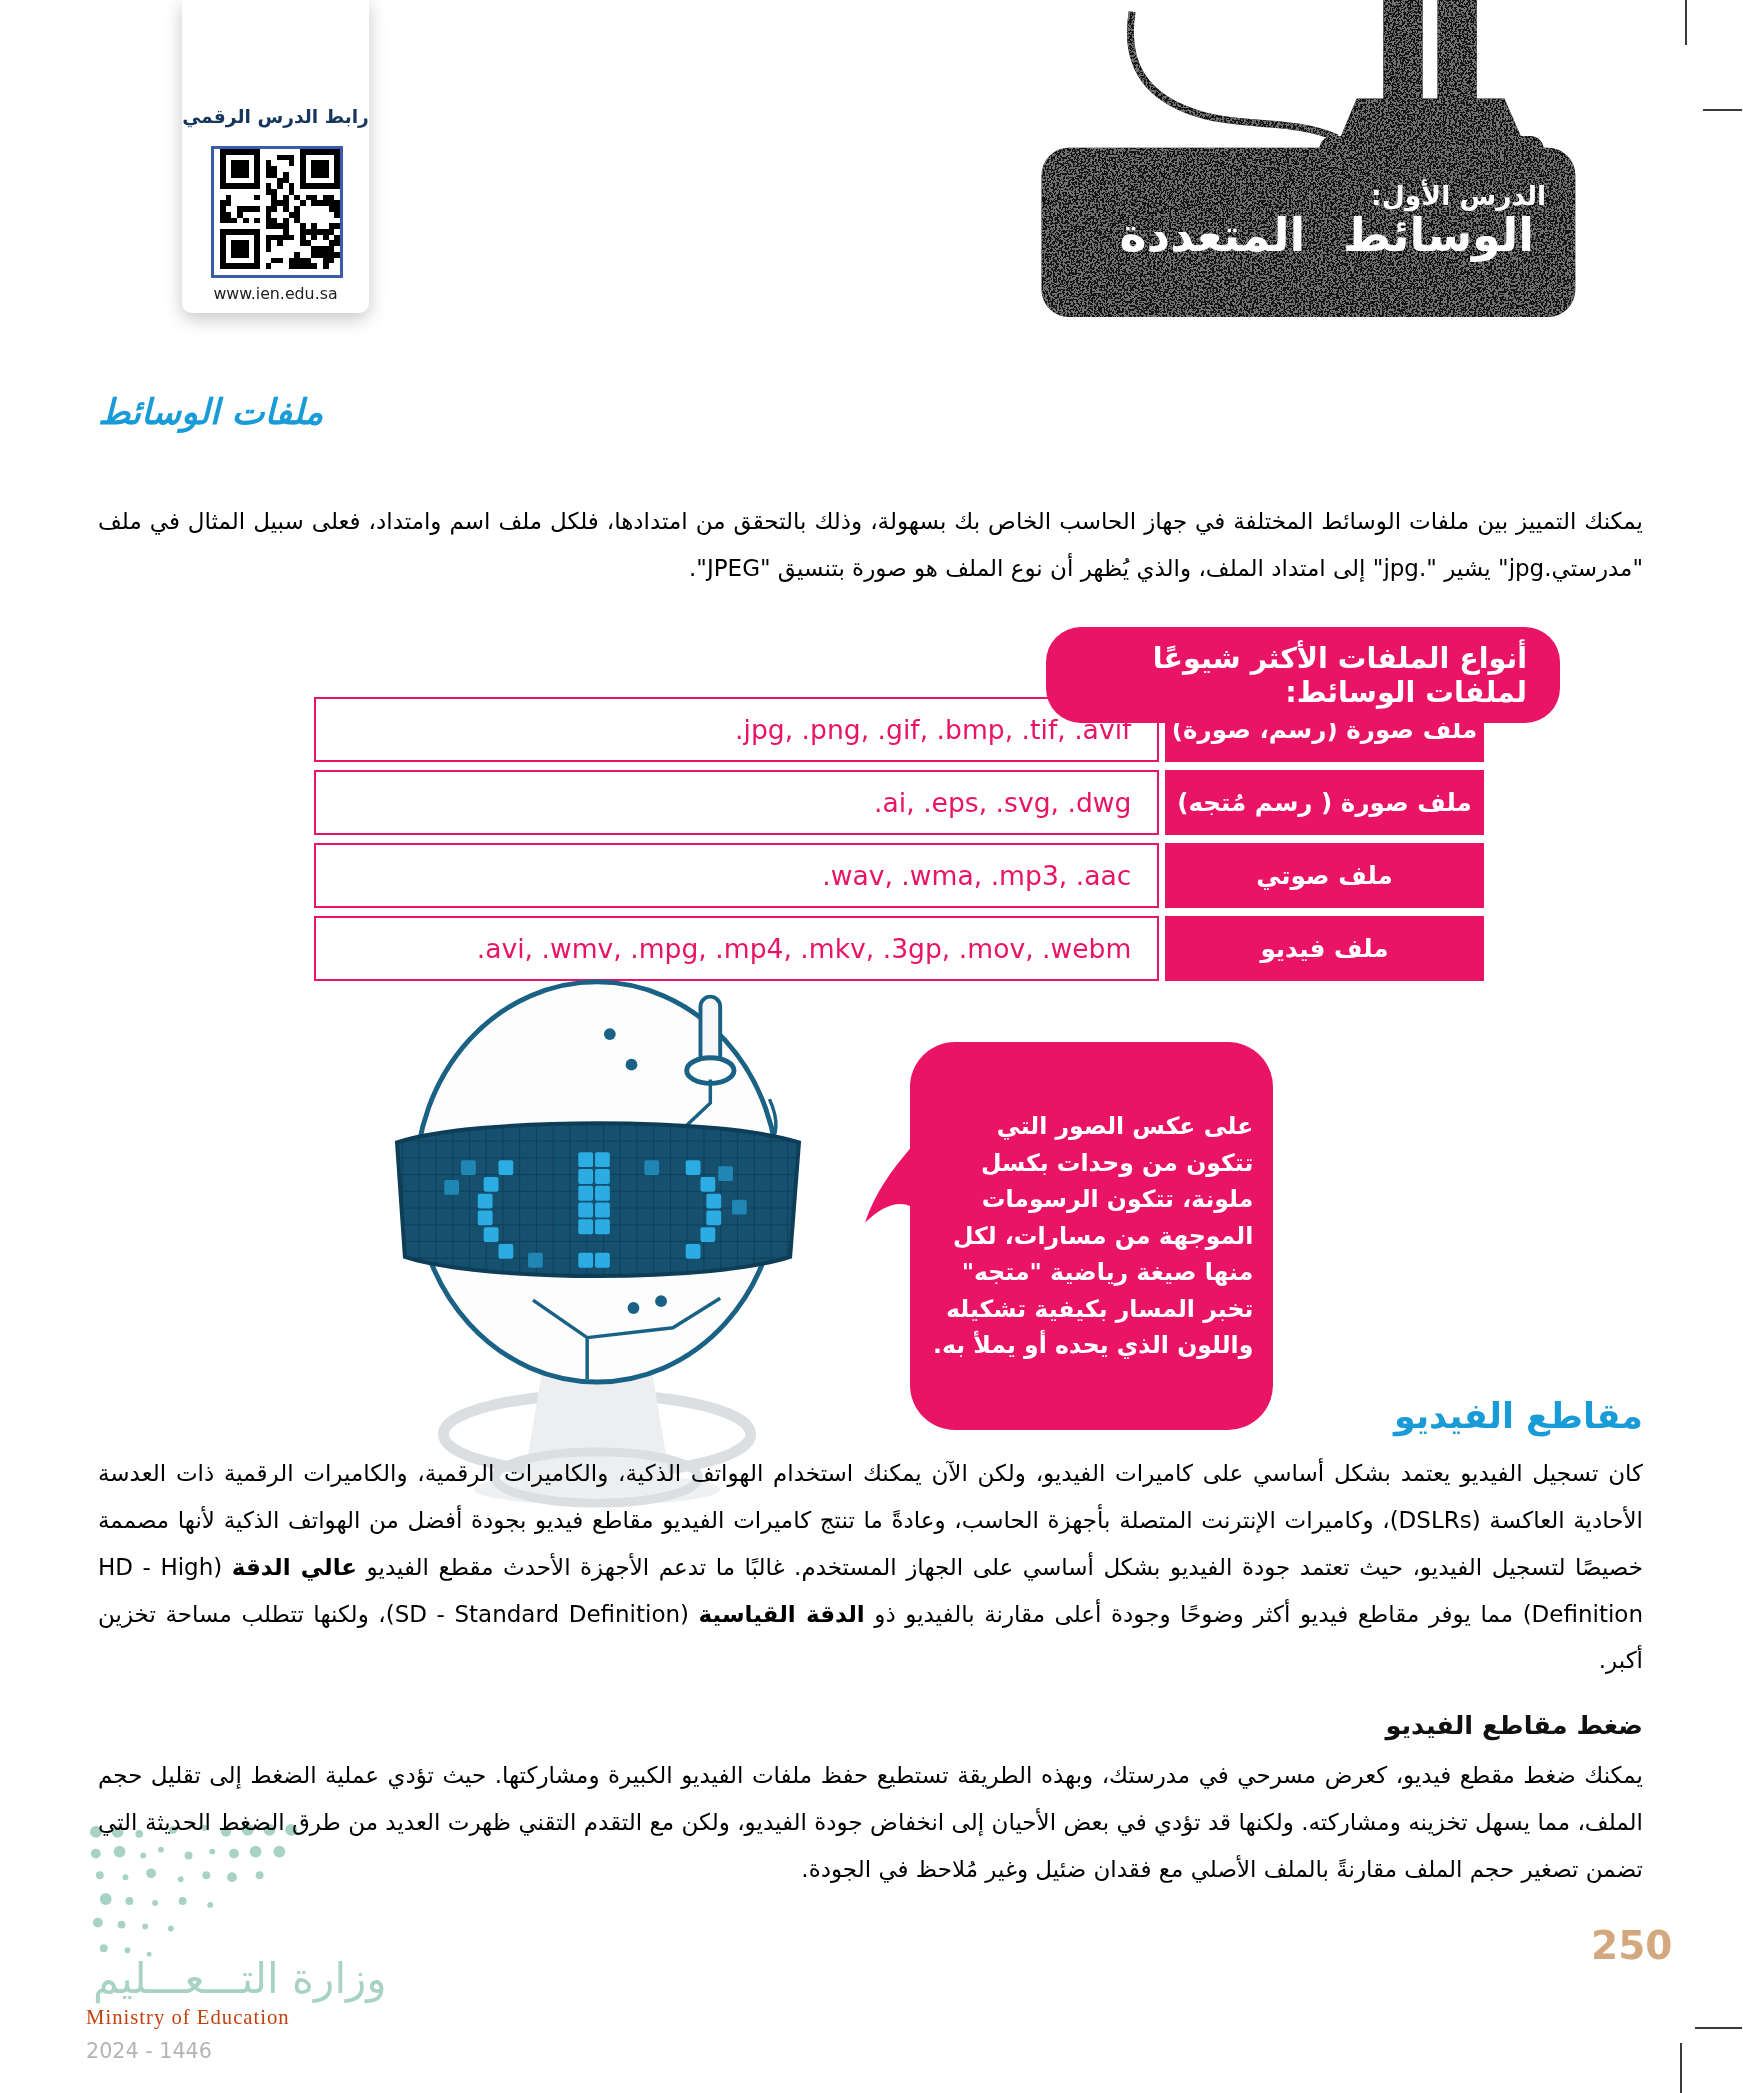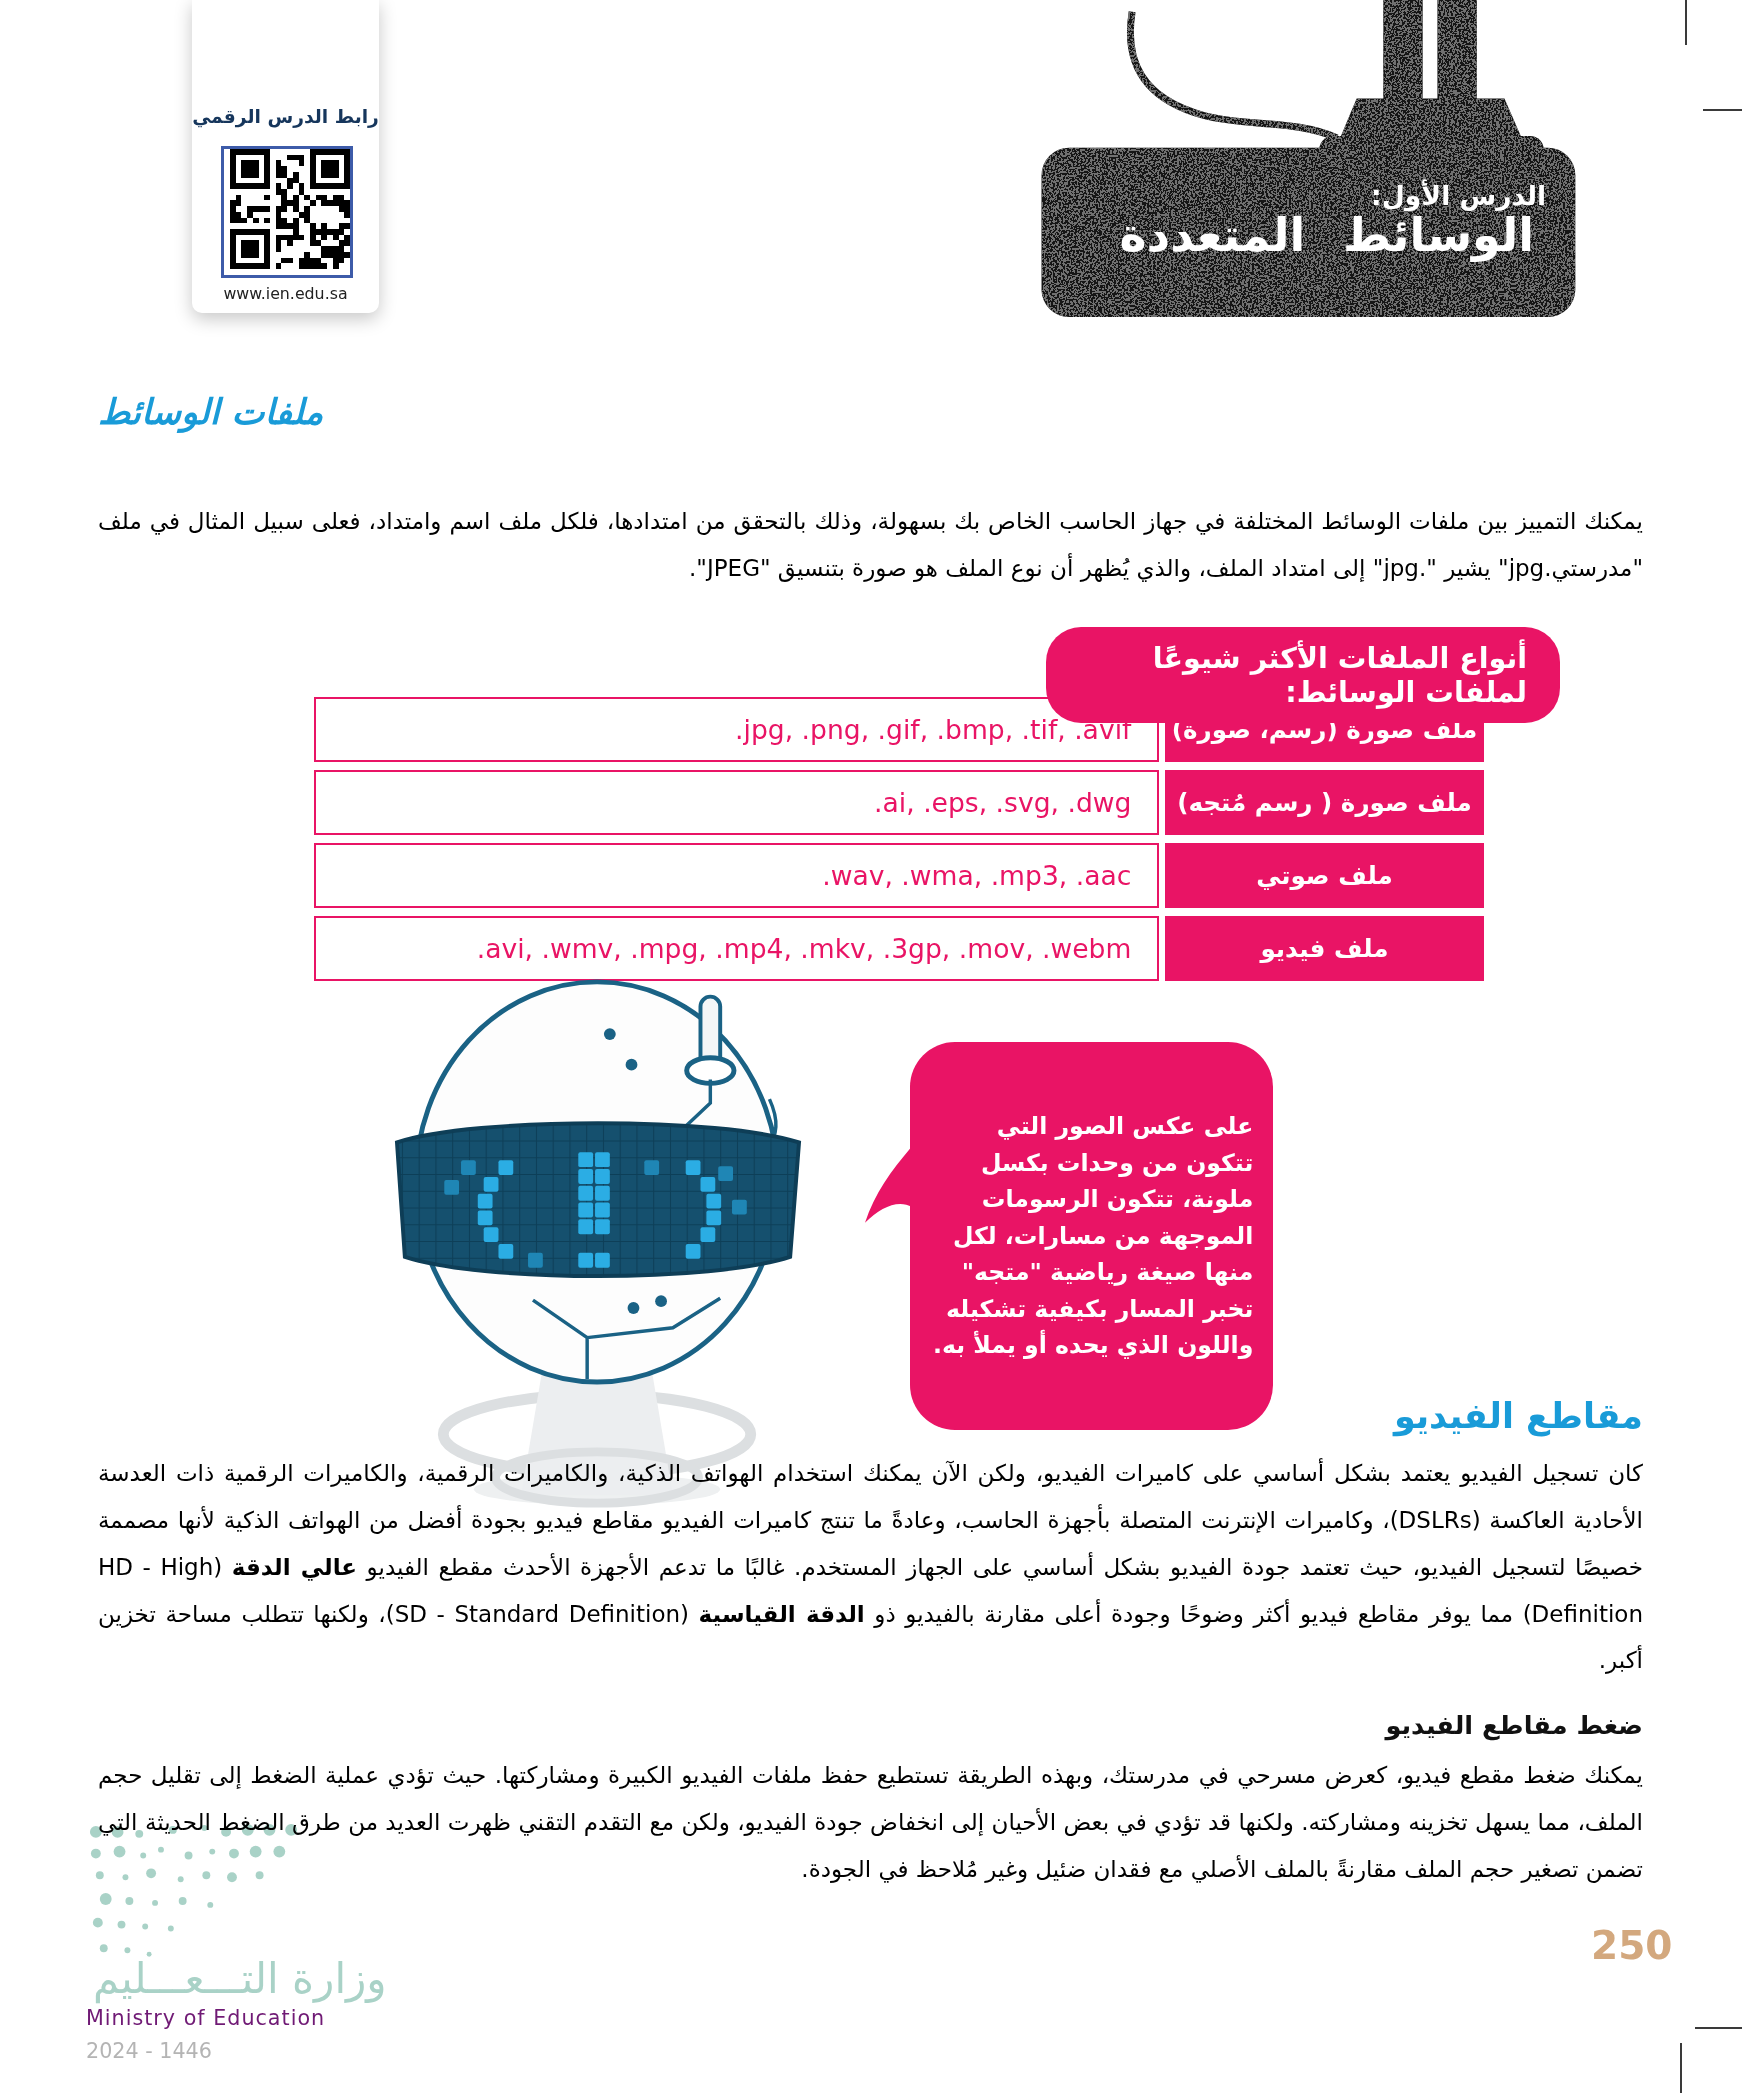--- a/index.html
+++ b/index.html
@@ -7,21 +7,21 @@
         font-family:"DejaVu Sans", sans-serif;direction:rtl;}
   .abs{position:absolute;}
 
   
   .title-art{position:absolute;left:995px;top:0;width:749px;height:325px;}
   .lesson-label{position:absolute;top:161px;right:197px;color:#fff;font-size:26.6px;font-weight:bold;z-index:3;margin-top:19px;}
   .lesson-title{position:absolute;top:208px;right:209px;color:#fff;font-size:46px;font-weight:bold;word-spacing:21.7px;z-index:3;}
 
   
   .qr-card{position:absolute;left:183px;top:0;width:187px;height:313px;background:#fff;
-           border-radius:0 0 9.9px 9.9px;box-shadow:0 5.9px 17.7px rgba(0,0,0,.22);z-index:2;margin-left:10px;}
+           border-radius:0 0 9.9px 9.9px;box-shadow:0 5.9px 17.7px rgba(0,0,0,.22);z-index:2;}
   .qr-label{position:absolute;top:106px;width:100%;text-align:center;font-size:18.7px;font-weight:bold;color:#16365c;}
   .qr-box{position:absolute;top:146px;left:28.6px;width:126px;height:126px;border:3px solid #3d5ba9;background:#fff;}
   .qr-url{position:absolute;top:284px;width:100%;text-align:center;font-size:15.8px;color:#222;direction:ltr;}
 
   
   .h-blue{color:#199bd8;font-size:35px;font-weight:bold;}
   .body-text{font-size:23px;line-height:2.04;color:#000000;text-align:justify;}
   .media-heading{left:99px;right:100px;top:392px;text-align:left;font-style:italic;}
   .media-para{left:99px;right:100px;top:475px;}
 
@@ -46,21 +46,21 @@
 
   
   .flow{position:absolute;left:99px;right:100px;top:1396px;z-index:1;}
   .flow h2{margin:0 0 13.8px 0;}
   .flow p{margin:0;}
   .h-black{color:#111;font-size:25.6px;font-weight:bold;margin:25.6px 0 11.8px 0;}
 
   
   .moe-dots{position:absolute;left:87px;top:1822px;width:217px;height:148px;z-index:0;}
   .moe-ar{position:absolute;left:94px;top:1954px;font-size:42px;font-weight:normal;color:#a9d2c7;white-space:nowrap;z-index:0;}
-  .moe-en{position:absolute;left:87px;top:2006px;font-size:20.7px;color:#701a75;letter-spacing:1px;direction:ltr;text-align:right;white-space:nowrap;}
+  .moe-en{position:absolute;left:87px;top:2006px;font-size:20.7px;color:#c2410c;letter-spacing:1px;direction:ltr;text-align:right;white-space:nowrap;font-family:Liberation Serif, serif;}
   .moe-year{position:absolute;left:87px;top:2039px;font-size:20.7px;color:#b4b4b4;direction:ltr;text-align:left;}
   .page-num{position:absolute;left:1592px;top:1923px;font-size:39px;font-weight:bold;color:#d3a87e;direction:ltr;text-align:right;}
 
   
   .crop{position:absolute;background:#3a3a3a;z-index:5;}
 </style>
 </head>
 <body>
 
 <div class="page">

